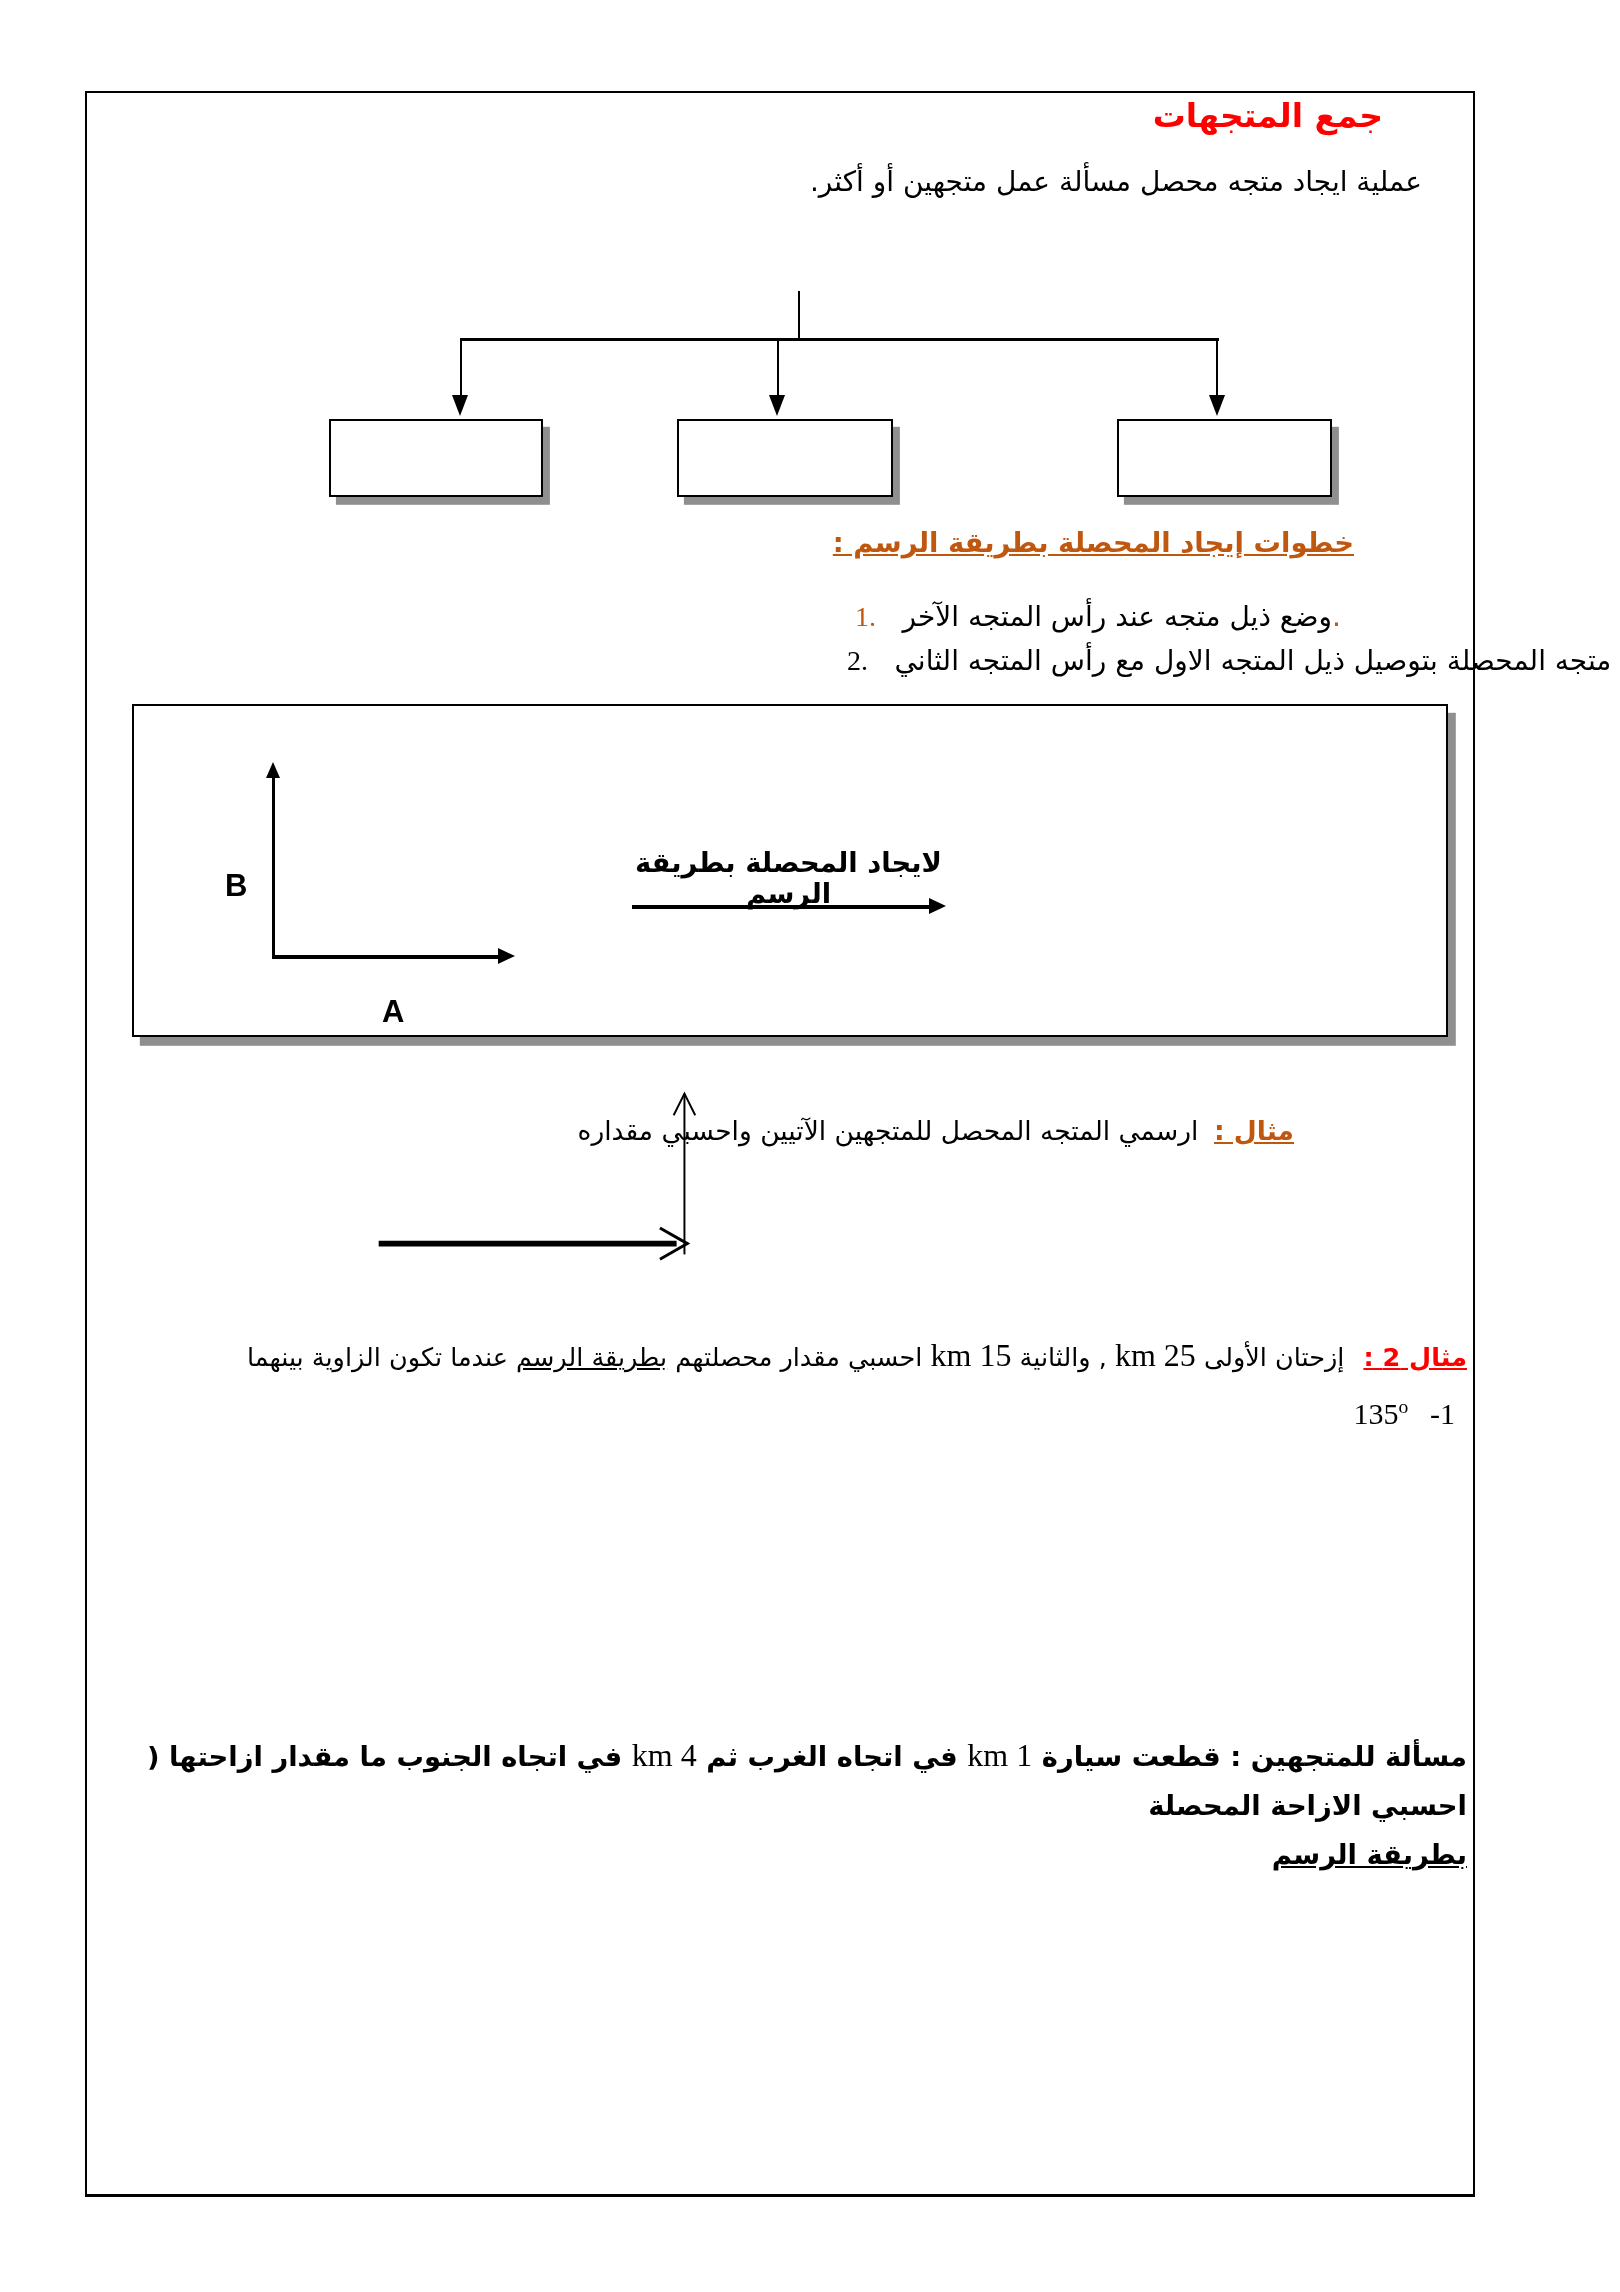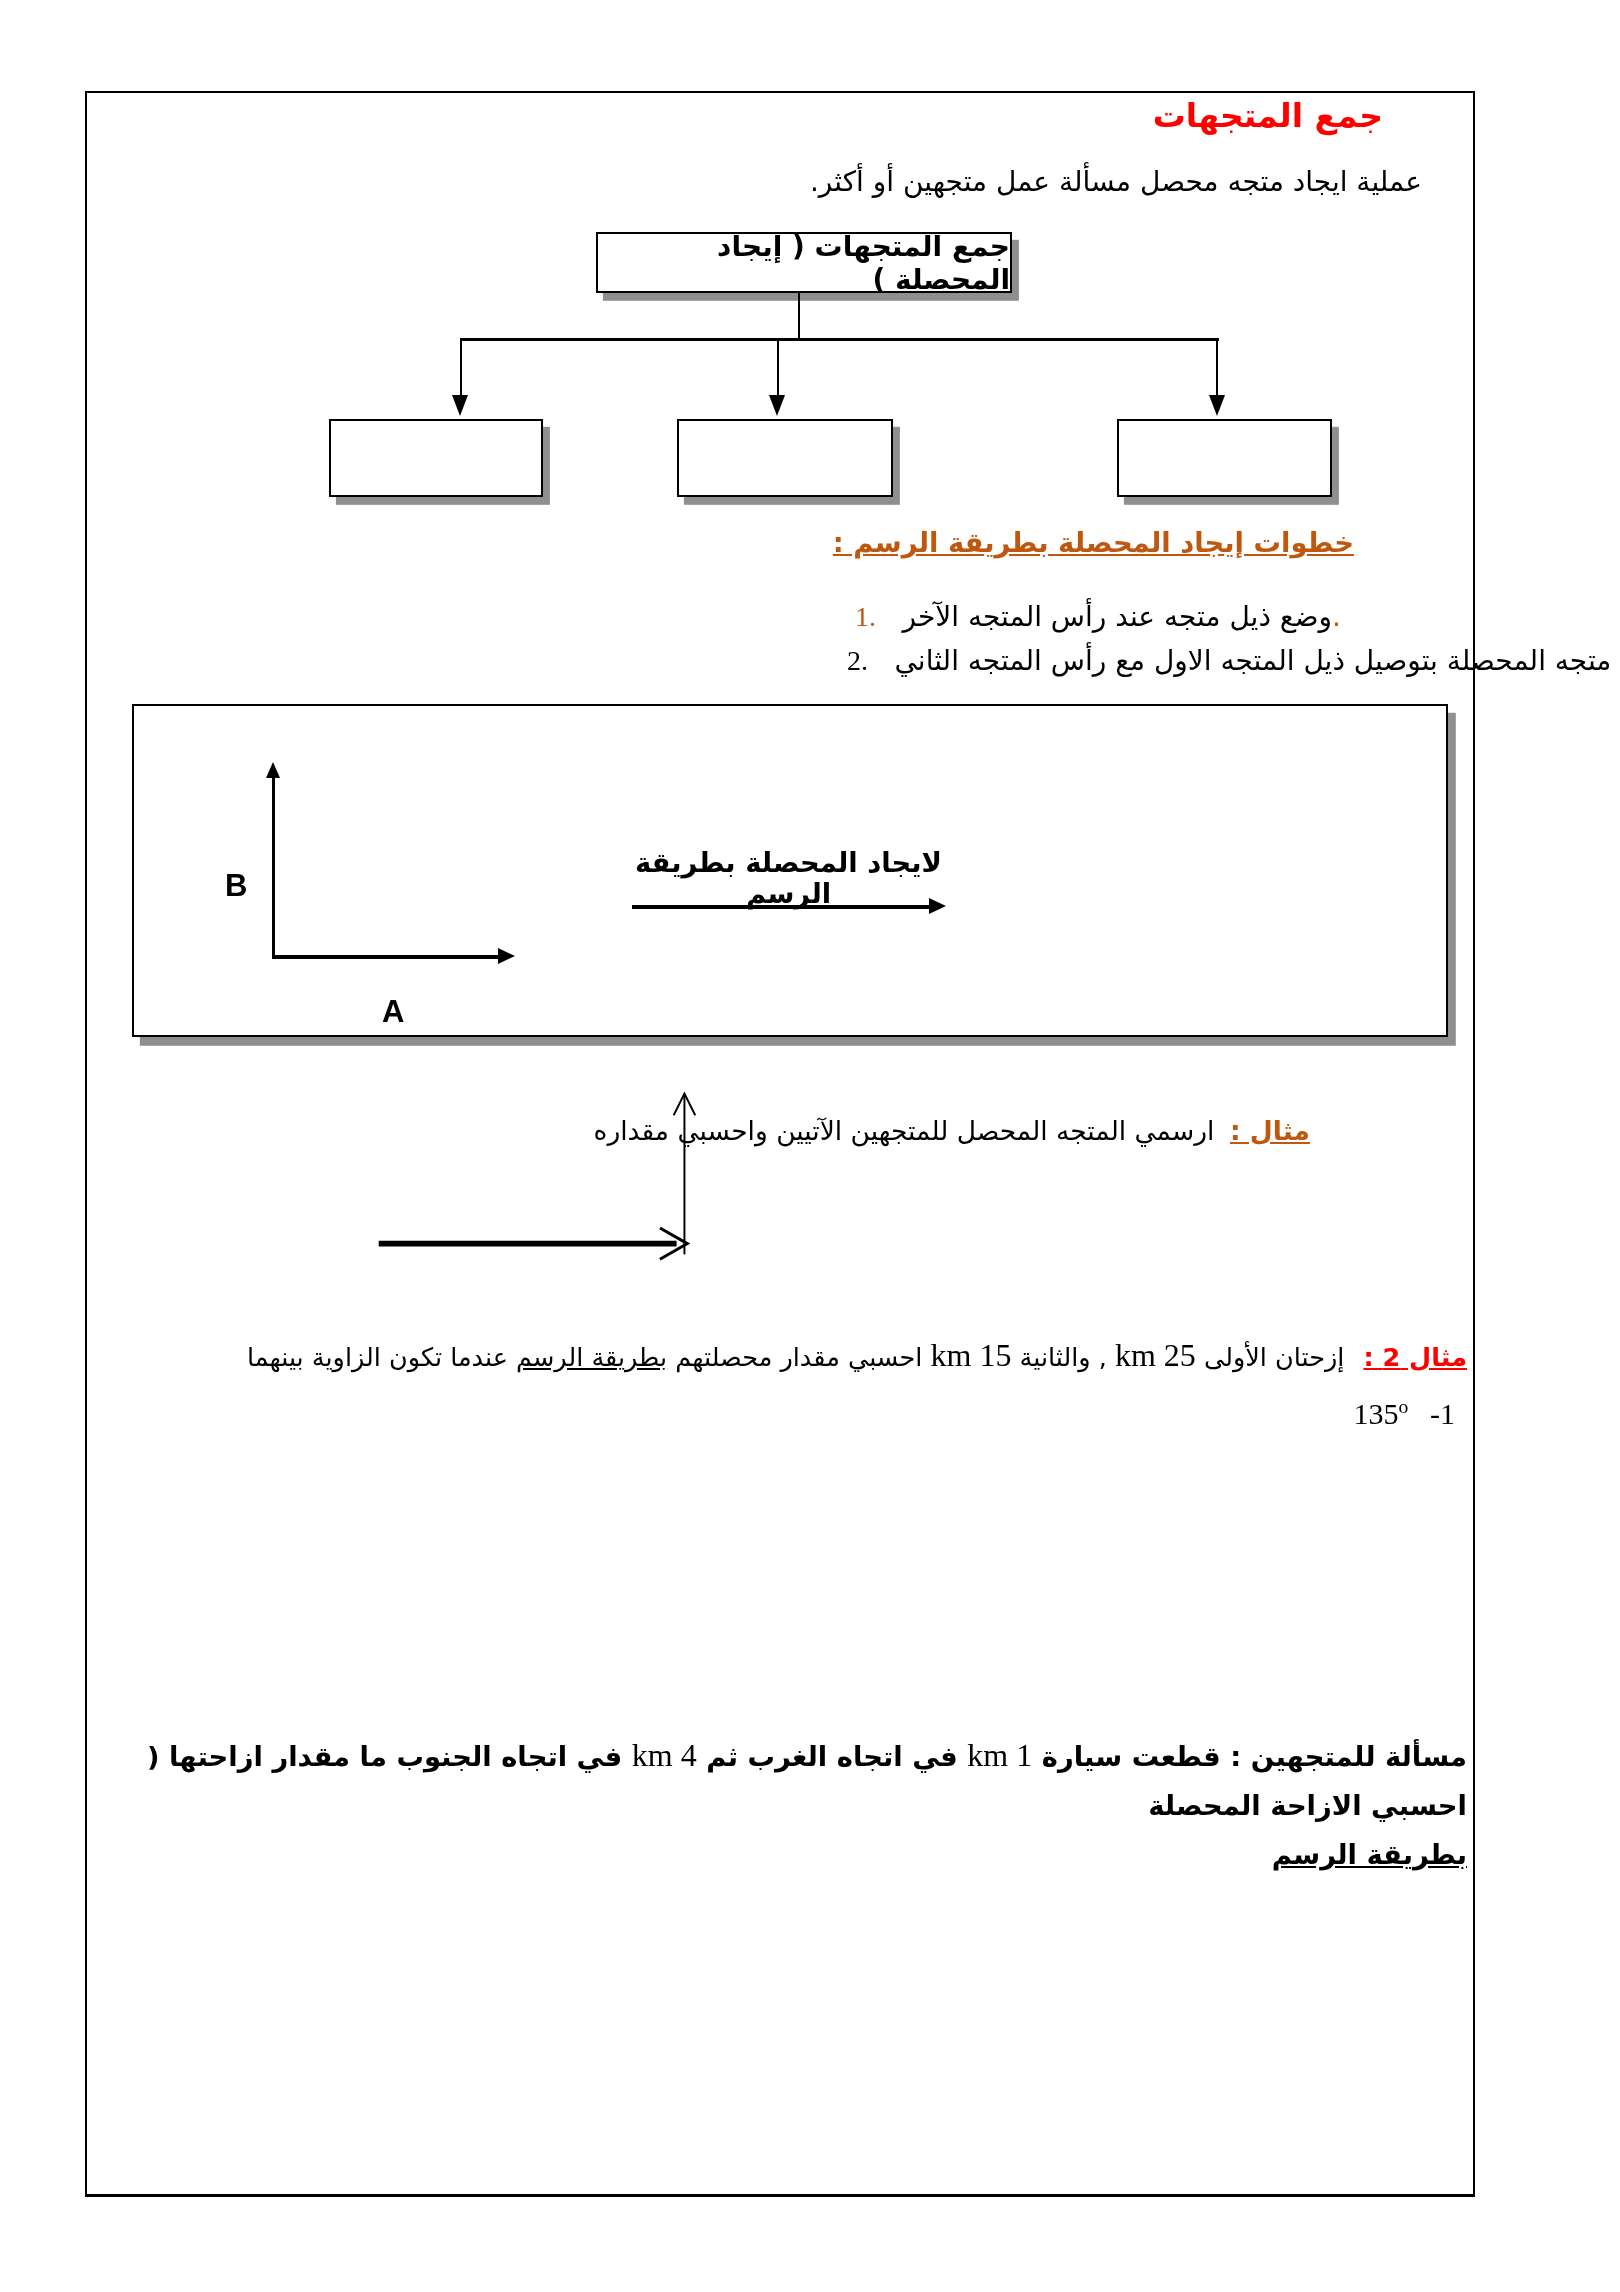--- a/index.html
+++ b/index.html
@@ -39,23 +39,20 @@
 <body>
 
 <div class="page">
 
   <div class="page-border"></div>
 
   <div class="abs title rtl" style="right:237px;top:96px;">جمع المتجهات</div>
 
   <div class="abs body-txt rtl" style="right:198px;top:165px;">عملية ايجاد متجه محصل مسألة عمل متجهين أو أكثر.</div>
 
-  <div class="abs shadow-box root-box" style="left:596px;top:232px;width:412px;height:57px;">
-    <span class="rtl">جمع المتجهات ( إيجاد المحصلة )</span>
-  </div>
 
   <div class="abs vline" style="left:798px;top:291px;width:2px;height:47px;"></div>
   <div class="abs hline" style="left:461px;top:338px;width:758px;height:2.9px;"></div>
 
   <div class="abs vline" style="left:460px;top:338px;width:2px;height:59px;"></div>
   <div class="abs tri-down" style="left:452px;top:395px;"></div>
 
   <div class="abs vline" style="left:777px;top:338px;width:2px;height:59px;"></div>
   <div class="abs tri-down" style="left:769px;top:395px;"></div>
 
@@ -86,21 +83,21 @@
   <div class="abs hline" style="left:272px;top:955px;width:227px;height:3.9px;"></div>
   <div class="abs tri-right" style="left:498px;top:948px;"></div>
 
   <div class="abs vec-label" style="left:225px;top:868px;">B</div>
   <div class="abs vec-label" style="left:382px;top:994px;">A</div>
 
   <div class="abs caption rtl" style="left:627px;top:847px;width:323px;">لايجاد المحصلة بطريقة الرسم</div>
   <div class="abs hline" style="left:632px;top:905px;width:299px;height:3.9px;"></div>
   <div class="abs tri-right" style="left:929px;top:898px;"></div>
 
-  <div class="abs rtl" style="right:310px;top:1115px;font-size:26.5px;">
+  <div class="abs rtl" style="right:326px;top:1115px;font-size:26.5px;">
     <span class="orange bold ul" style="margin-left:15.7px;">مثال :</span><span>ارسمي المتجه المحصل للمتجهين الآتيين واحسبي مقداره</span>
   </div>
 
   <svg class="abs" style="left:363px;top:1078px;" width="343" height="196" viewBox="0 0 350 200">
     <line x1="328" y1="16" x2="328" y2="180" stroke="#000" stroke-width="2"></line>
     <polyline points="317,38 328,16 339,38" fill="none" stroke="#000" stroke-width="2"></polyline>
     <line x1="16" y1="169" x2="320" y2="169" stroke="#000" stroke-width="6"></line>
     <polyline points="303,153 331,169 303,185" fill="none" stroke="#000" stroke-width="3"></polyline>
   </svg>
 

